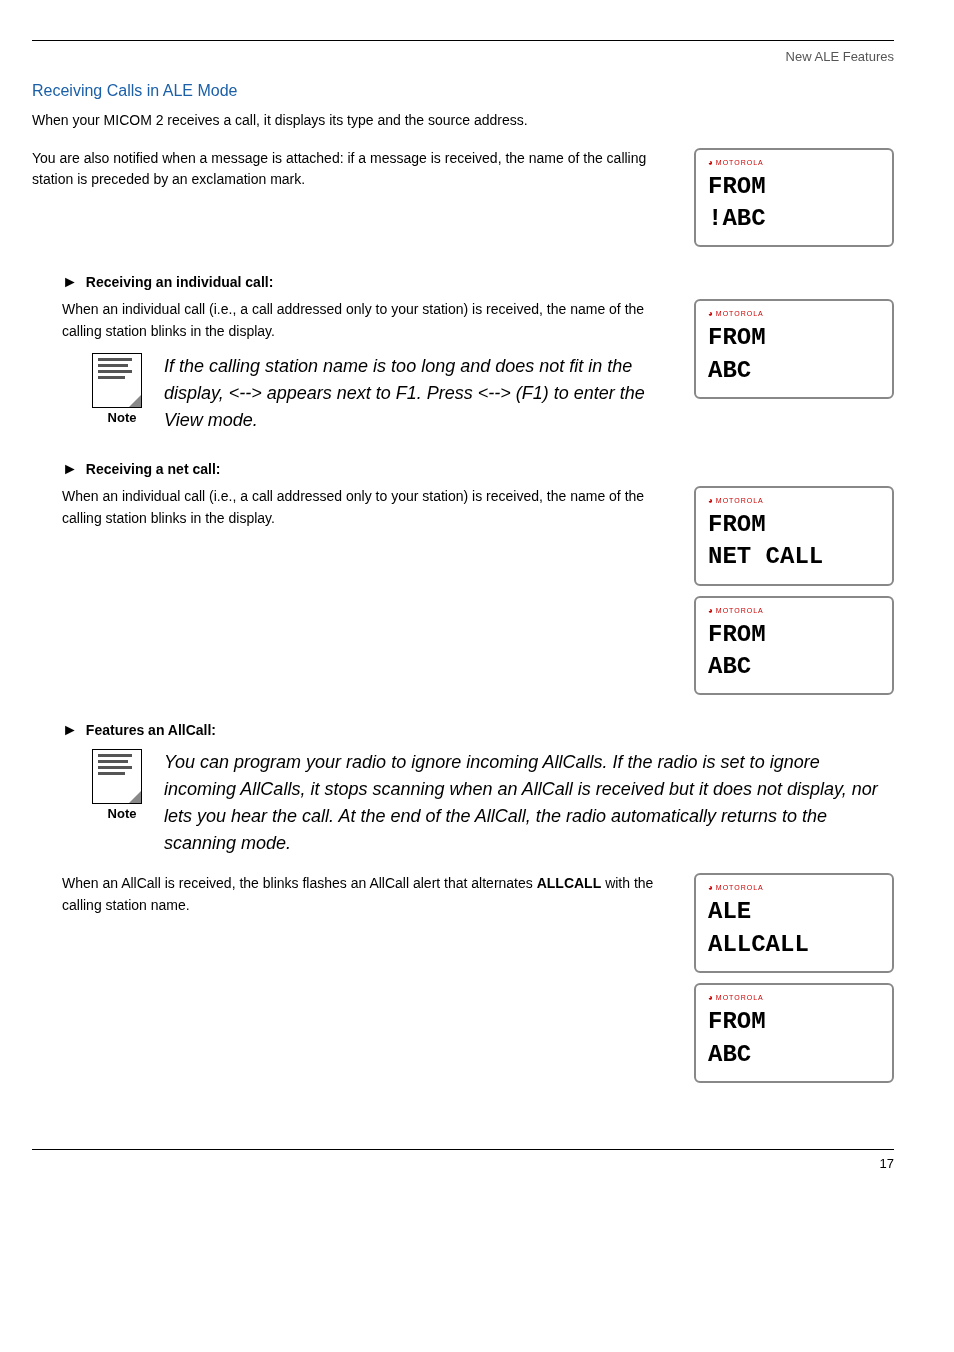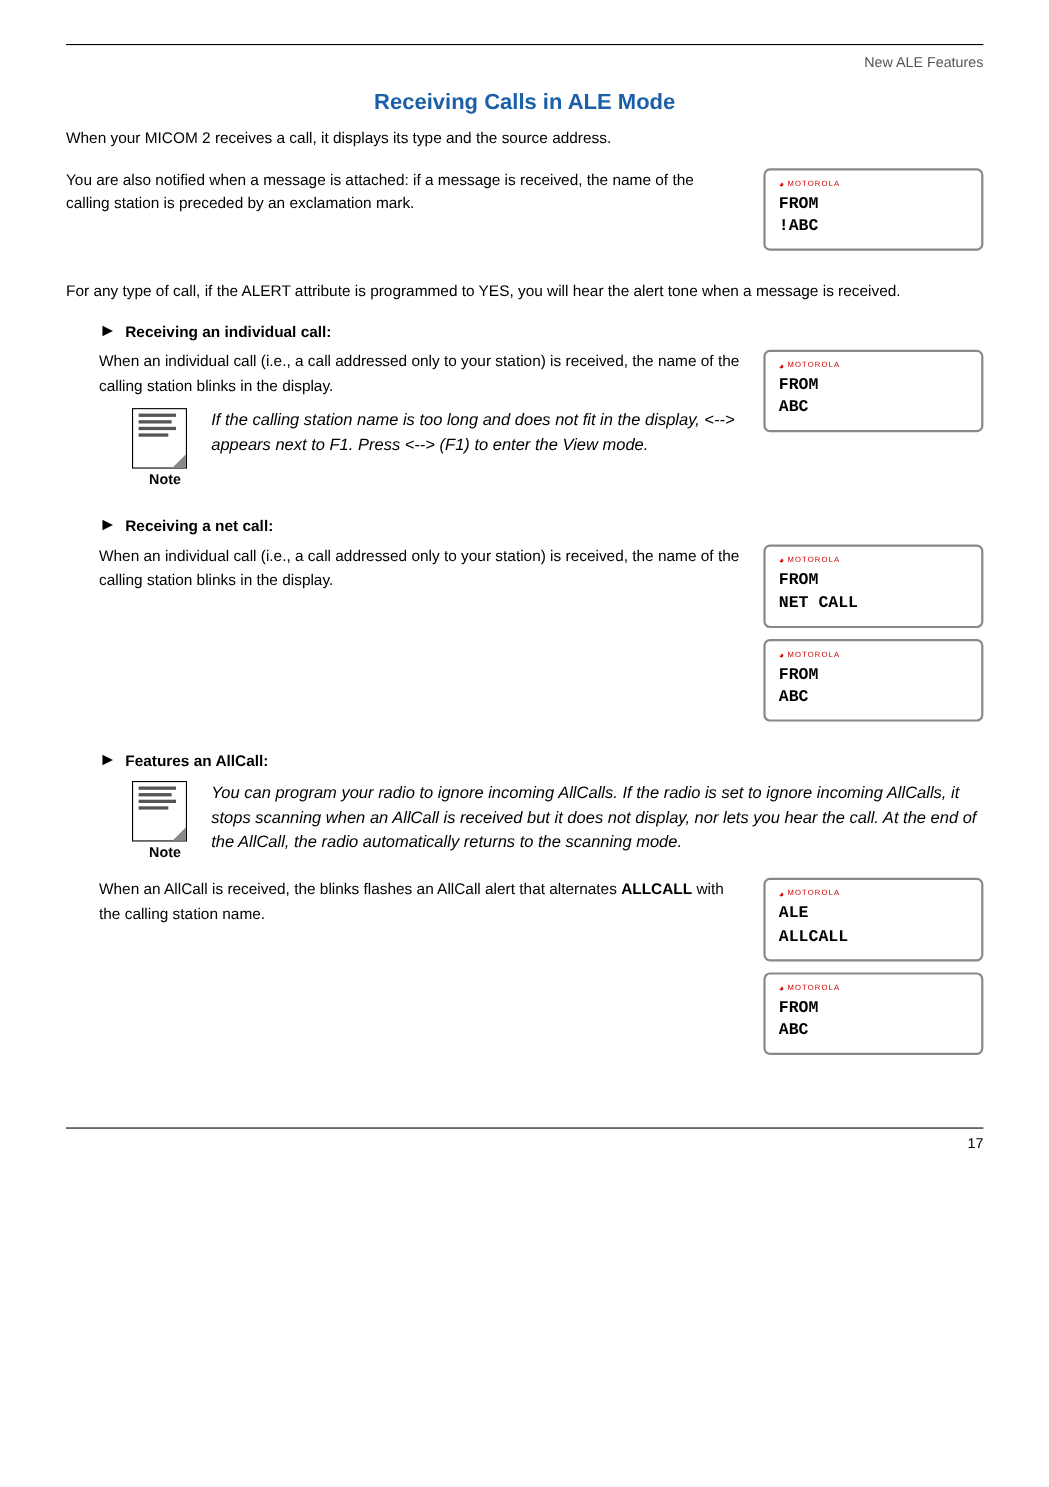--- a/index.html
+++ b/index.html
@@ -6,21 +6,21 @@
     body {
       font-family: Arial, Helvetica, sans-serif;
       font-size: 14px;
       background: #fff;
       color: #000;
       width: 954px;
       min-height: 1352px;
       position: relative;
     }
     .page {
-      padding: 40px 60px 60px 60px;
+      padding: 40px 60px 60px 32px;
       position: relative;
     }
     
     .header-line {
       border-top: 1.5px solid #000;
       margin-bottom: 8px;
     }
     .header-right {
       text-align: right;
       font-size: 13px;
@@ -35,24 +35,23 @@
       display: flex;
       justify-content: flex-end;
     }
     .page-number {
       font-size: 13px;
     }
 
     
     .section-title {
       color: #1a5fa8;
-      font-size: 20px;
-      font-weight: bold;
+      font-size: 16px;
+      font-weight: normal;
       margin-bottom: 10px;
-      text-align: center;
     }
 
     
     .body-text {
       font-size: 14px;
       line-height: 1.55;
       margin-bottom: 10px;
     }
 
     
@@ -125,21 +124,21 @@
       border-left: 12px solid transparent;
       border-bottom: 12px solid #888;
     }
     .note-icon .note-label {
       font-weight: bold;
       font-size: 13px;
       margin-top: 2px;
     }
     .note-text {
       font-style: italic;
-      font-size: 15px;
+      font-size: 18px;
       line-height: 1.5;
     }
 
     
     .device-display {
       background: #fff;
       border: 2px solid #888;
       border-radius: 6px;
       padding: 8px 12px 10px 12px;
       position: relative;
@@ -156,21 +155,21 @@
       align-items: center;
       gap: 2px;
     }
     .device-display .motorola-logo .m-symbol {
       font-size: 8px;
       font-weight: bold;
       color: #c00;
     }
     .device-display .display-text {
       font-family: 'Courier New', Courier, monospace;
-      font-size: 15px;
+      font-size: 24px;
       font-weight: bold;
       line-height: 1.35;
       color: #000;
     }
 
     
     .indent {
       margin-left: 30px;
     }
 
@@ -203,21 +202,20 @@
           <span>MOTOROLA</span>
         </div>
         <div class="display-text">
           <div>FROM</div>
           <div>!ABC</div>
         </div>
       </div>
     </div>
   </div>
 
-  <div class="body-text section-spacing">For any type of call, if the ALERT attribute is programmed to YES, you will hear the alert tone when a message is received.</div>
 
   <div class="arrow-heading indent">
     <span class="arrow">►</span>
     <span>Receiving an individual call:</span>
   </div>
 
   <div class="two-col indent section-spacing">
     <div class="text-col">
       <div class="body-text">When an individual call (i.e., a call addressed only to your station) is received, the name of the calling station blinks in the display.</div>
 

